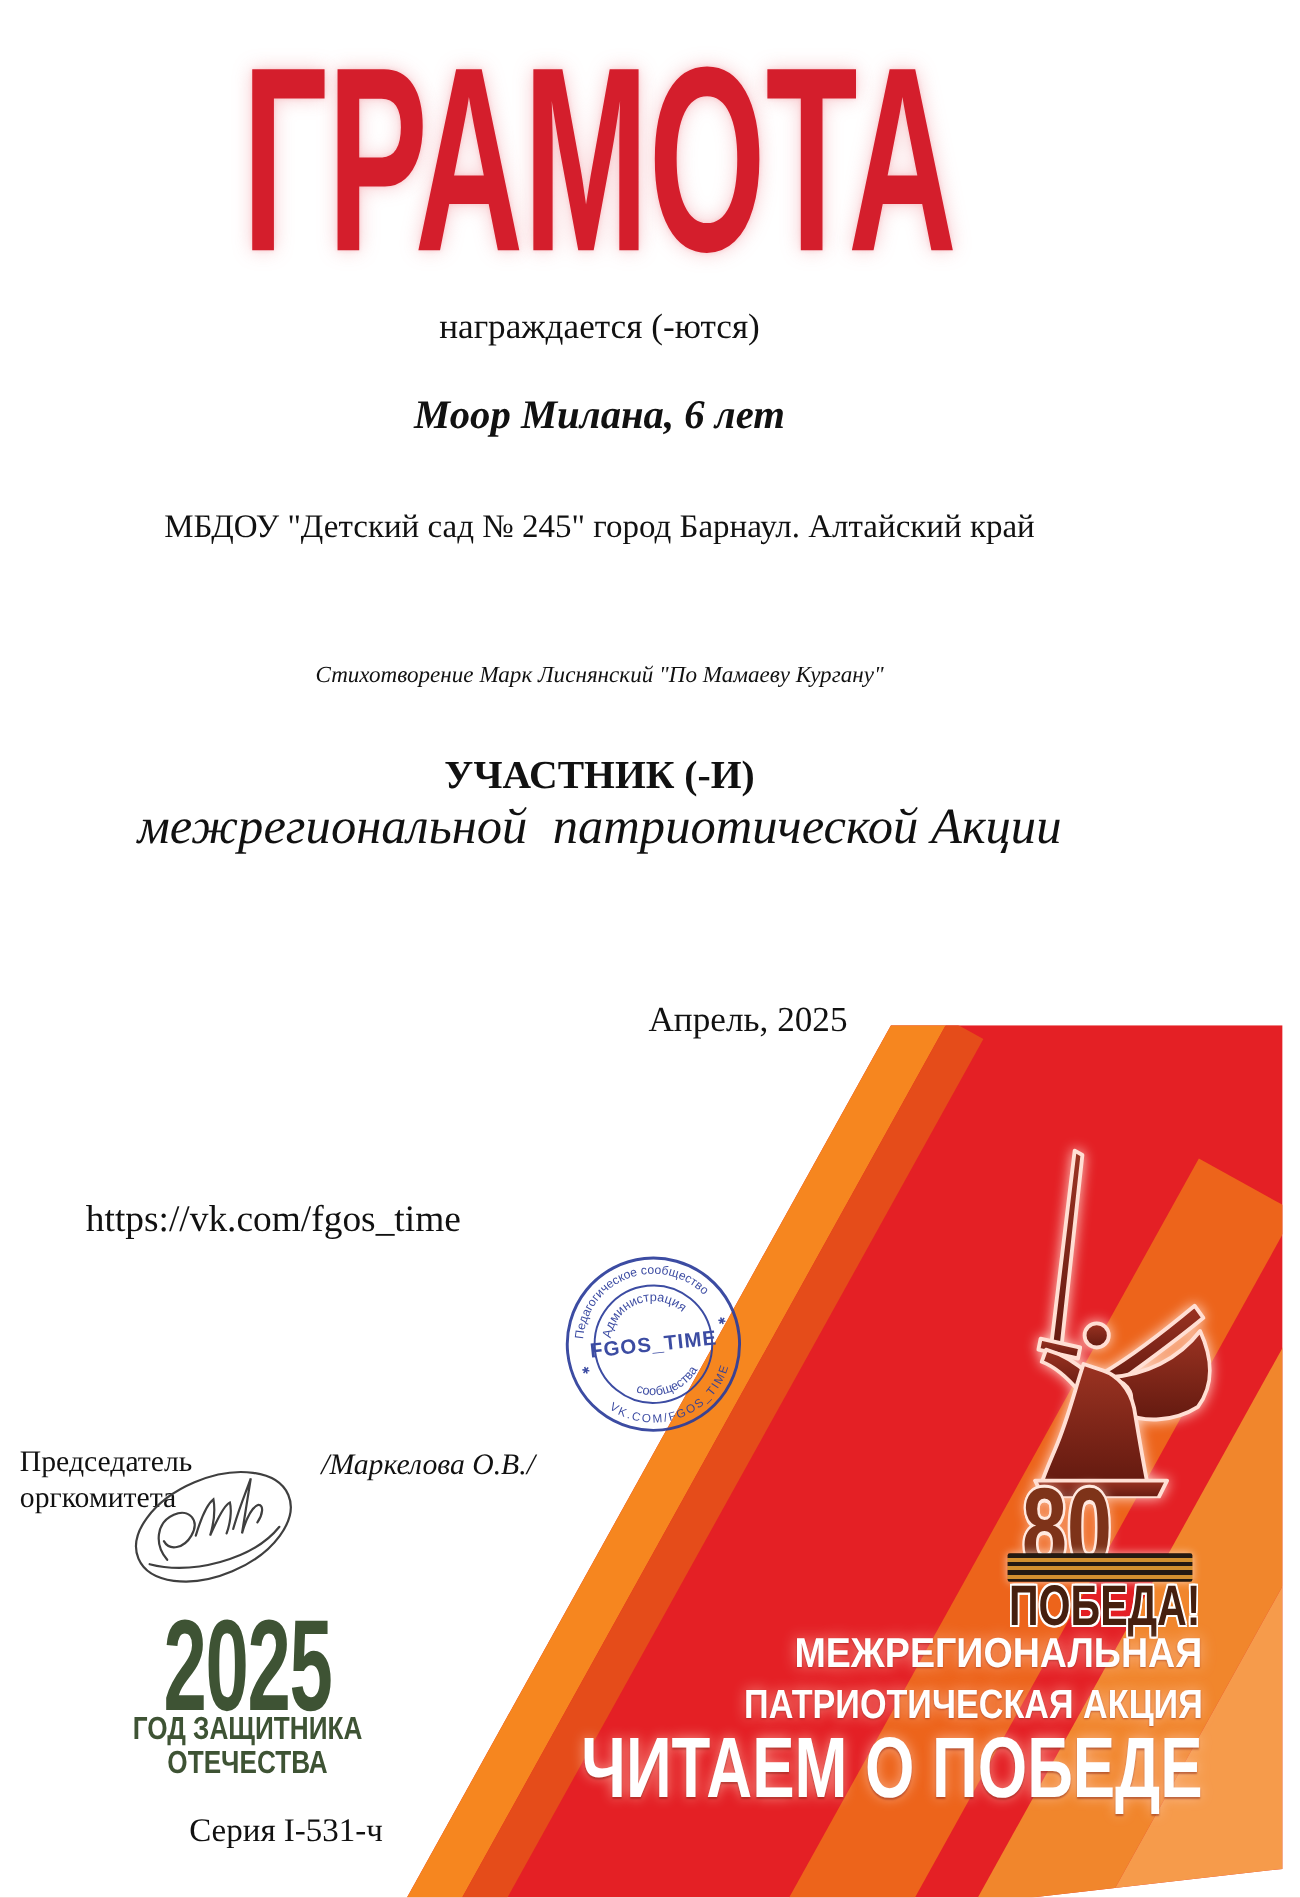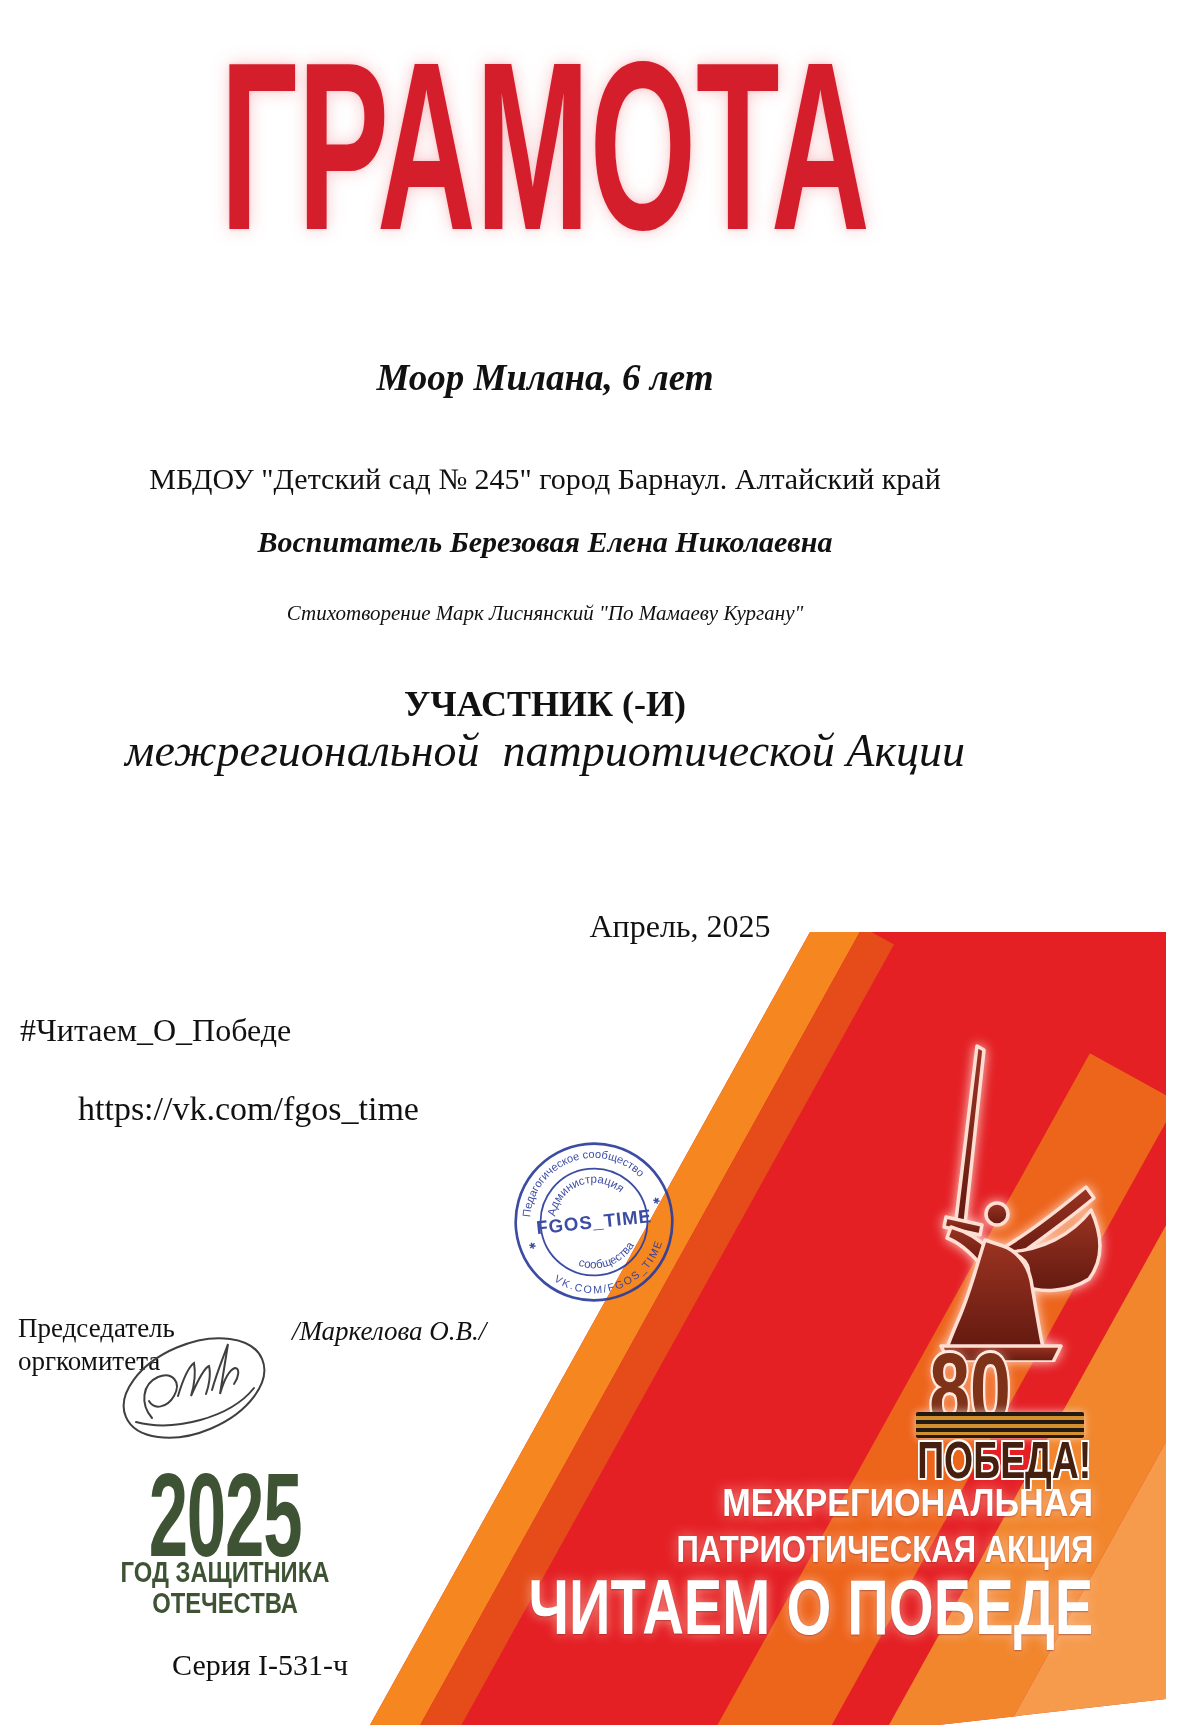--- a/index.html
+++ b/index.html
@@ -112,28 +112,27 @@
 
   <div class="abs logo80">80</div>
   <div class="abs gribbon"></div>
   <div class="abs pobeda">ПОБЕДА!</div>
 
   <div class="abs bwhite bl1">МЕЖРЕГИОНАЛЬНАЯ</div>
   <div class="abs bwhite bl2">ПАТРИОТИЧЕСКАЯ АКЦИЯ</div>
   <div class="abs bwhite bl3">ЧИТАЕМ О ПОБЕДЕ</div>
 
   <div class="abs col title">ГРАМОТА</div>
+  <div class="abs col awarded">награждается (-ются)</div>
   <div class="abs col recipient">Моор Милана, 6 лет</div>
   <div class="abs col institution">МБДОУ "Детский сад № 245" город Барнаул. Алтайский край</div>
-  <div class="abs col teacher">Воспитатель Березовая Елена Николаевна</div>
   <div class="abs col work">Стихотворение Марк Лиснянский "По Мамаеву Кургану"</div>
   <div class="abs col status">УЧАСТНИК (-И)</div>
   <div class="abs col event">межрегиональной  патриотической Акции</div>
   <div class="abs date">Апрель, 2025</div>
-  <div class="abs hashtag">#Читаем_О_Победе</div>
   <div class="abs url">https://vk.com/fgos_time</div>
 
   <svg class="abs stamp" width="178" height="178" viewBox="0 0 200 200" style="opacity:.92">
     <defs>
       <path id="arcTopOuter" d="M 28,100 A 72,72 0 0 1 172,100"></path>
       <path id="arcBotOuter" d="M 20,100 A 80,80 0 0 0 180,100"></path>
       <path id="arcTopInner" d="M 56,100 A 44,44 0 0 1 144,100"></path>
       <path id="arcBotInner" d="M 48,100 A 52,52 0 0 0 152,100"></path>
     </defs>
     <circle cx="100" cy="100" r="88" fill="none" stroke="#2c3d9b" stroke-width="3"></circle>

